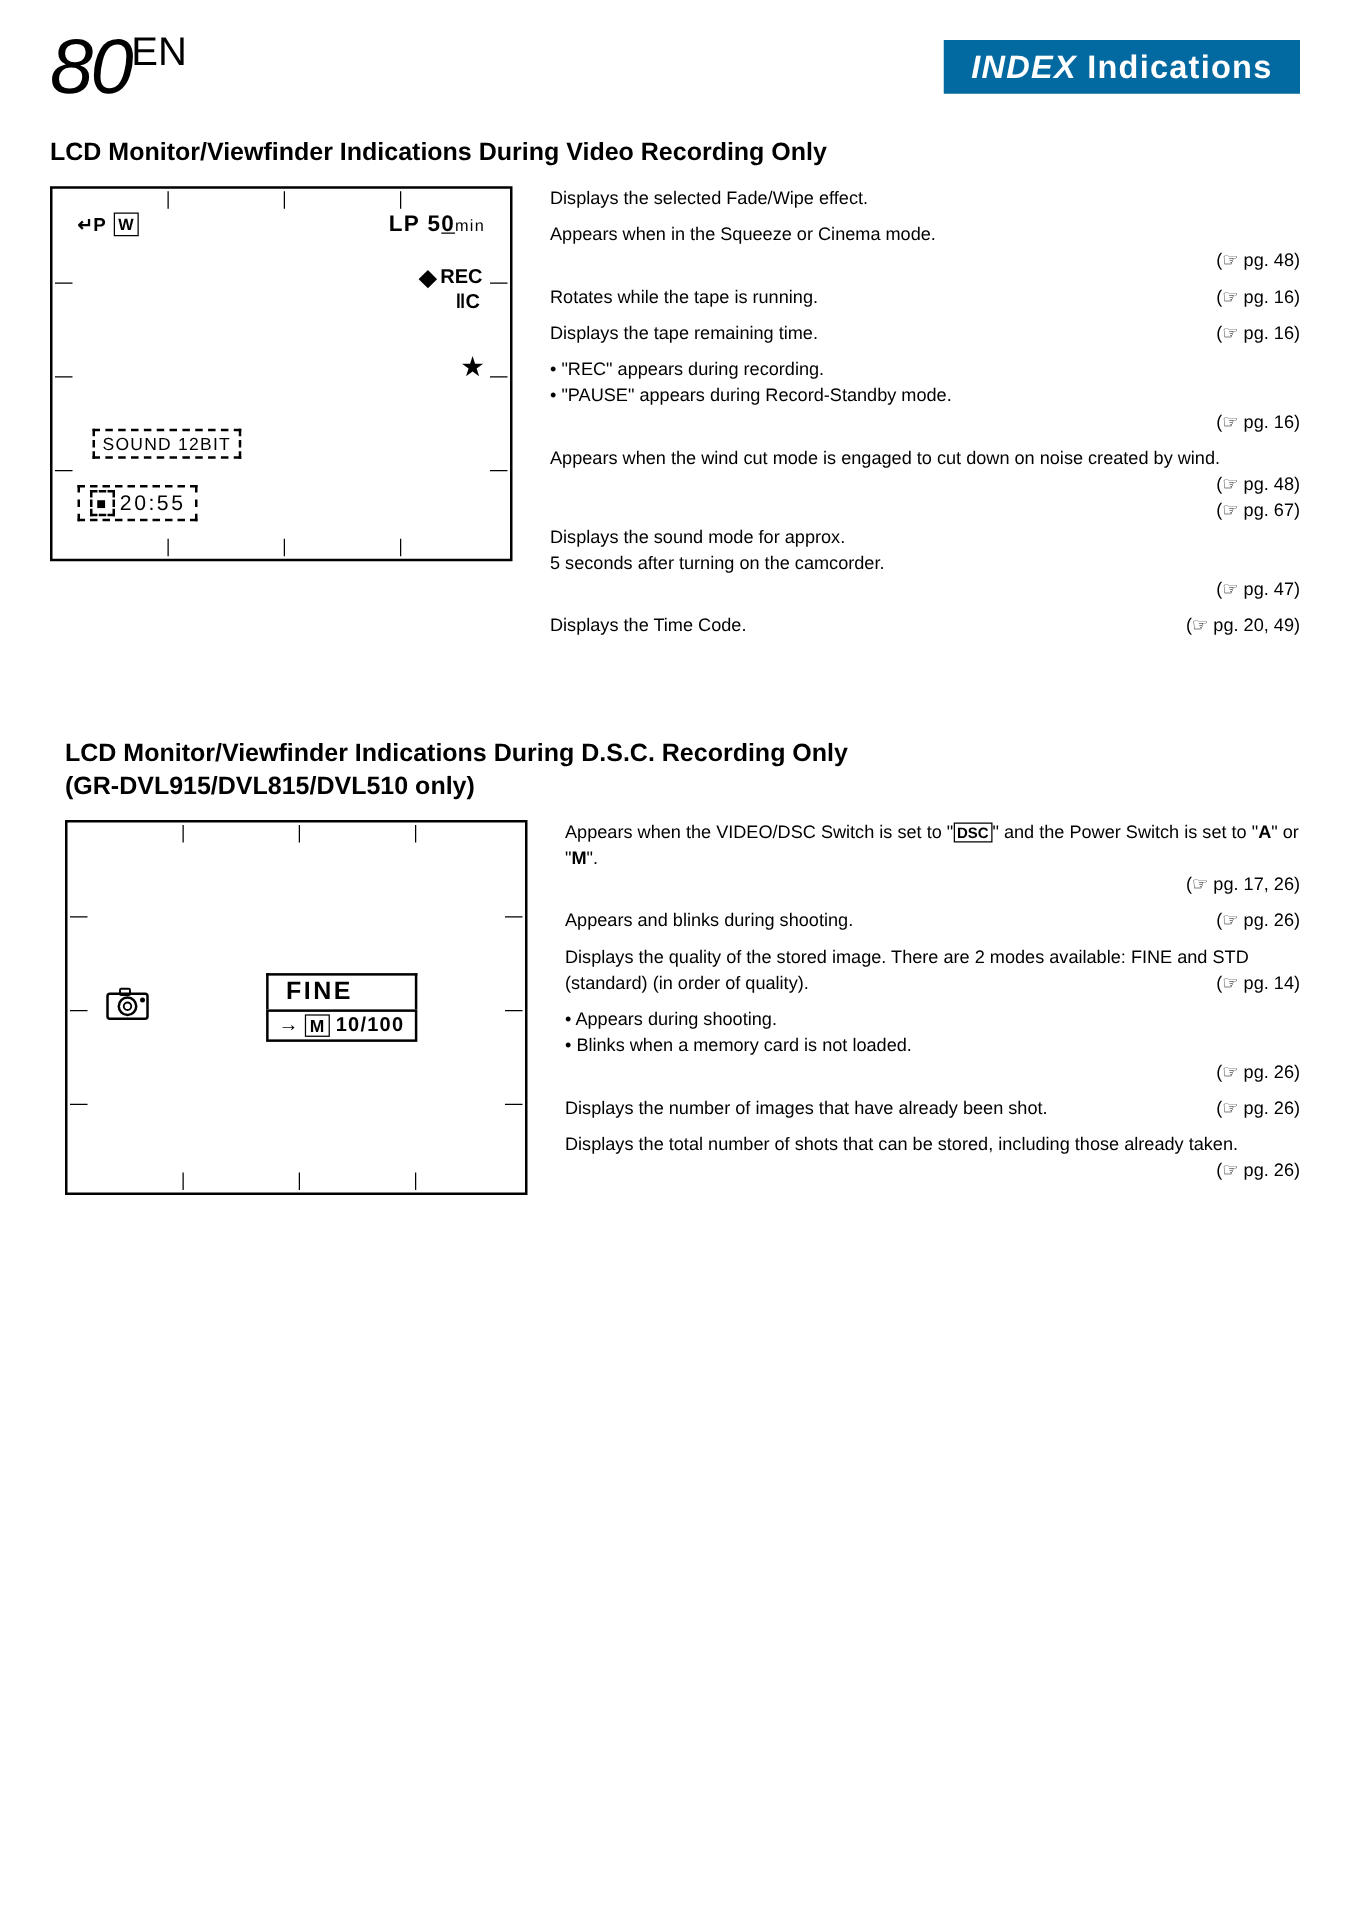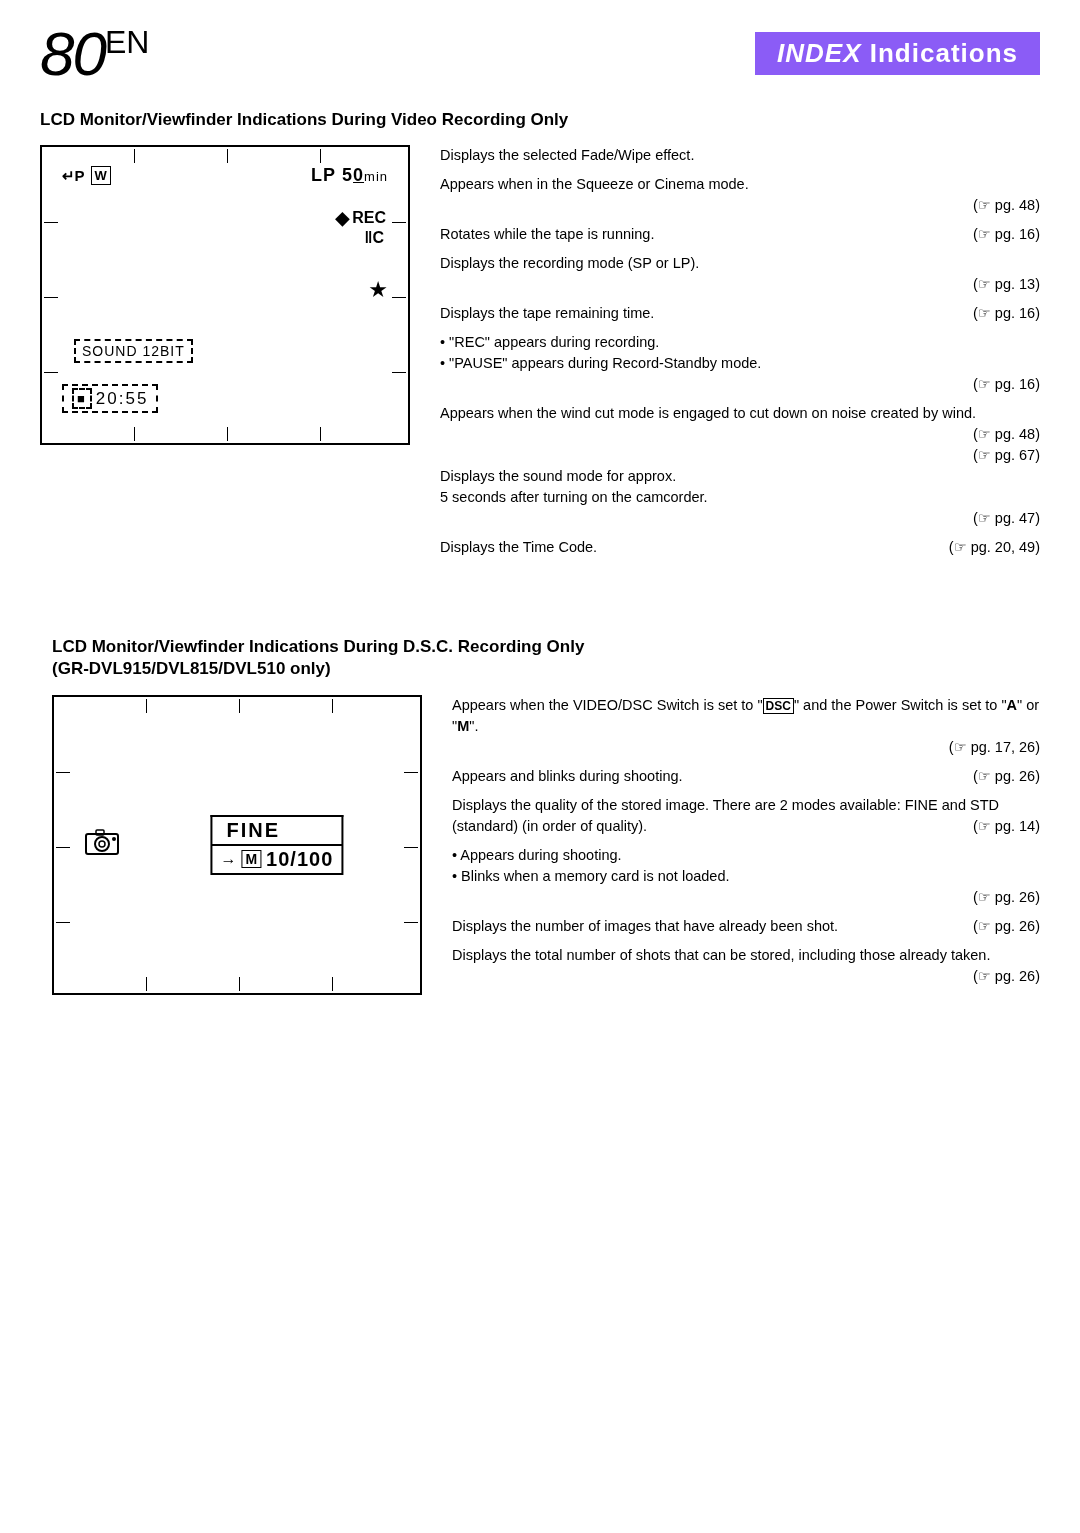--- a/index.html
+++ b/index.html
@@ -30,39 +30,39 @@
       letter-spacing: -2px;
     }
     .header-left .en {
       font-size: 32px;
       font-style: normal;
       font-weight: normal;
       vertical-align: super;
       letter-spacing: 0;
     }
     .header-right {
-      background: #8b5cf6;
+      background: #0369a1;
       color: #fff;
       padding: 6px 22px;
       font-size: 26px;
       font-weight: bold;
       font-style: italic;
       letter-spacing: 1px;
     }
     .header-right .index-word {
       font-style: italic;
     }
     .header-right .indications-word {
       font-style: normal;
       font-weight: bold;
     }
 
     
     .section-title {
-      font-size: 17px;
+      font-size: 20px;
       font-weight: bold;
       padding: 10px 40px 14px 40px;
       line-height: 1.3;
     }
 
     
     .two-col {
       display: flex;
       flex-direction: row;
       padding: 0 40px 30px 40px;
@@ -313,24 +313,20 @@
         <li class="desc-item">
           <span>Appears when in the Squeeze or Cinema mode.</span>
           <span class="pg-ref">(☞ pg. 48)</span>
         </li>
 
         <li class="desc-item">
           <span>Rotates while the tape is running.</span>
           <span style="float:right;">(☞ pg. 16)</span>
         </li>
 
-        <li class="desc-item" style="clear:both;">
-          <span>Displays the recording mode (SP or LP).</span>
-          <span class="pg-ref">(☞ pg. 13)</span>
-        </li>
 
         <li class="desc-item">
           <span>Displays the tape remaining time.</span>
           <span style="float:right;">(☞ pg. 16)</span>
         </li>
 
         <li class="desc-item" style="clear:both;">
           <span class="bullet-item">"REC" appears during recording.</span><br>
           <span class="bullet-item">"PAUSE" appears during Record-Standby mode.</span>
           <span class="pg-ref">(☞ pg. 16)</span>
@@ -395,21 +391,21 @@
 
               <circle cx="30" cy="12" r="2" fill="#000"></circle>
             </svg>
           </div>
 
           <div style="position:absolute;top:50%;left:50%;transform:translate(-20%, -50%);">
             <div style="font-size:20px;font-weight:bold;letter-spacing:2px;border:2px solid #000;border-bottom:none;padding:2px 14px;">FINE</div>
             <div style="display:flex;align-items:center;gap:5px;font-size:19px;font-weight:bold;border:2px solid #000;border-top:2px solid #000;padding:2px 8px;">
               <span style="font-size:16px;">→</span>
               <span style="border:1.5px solid #000;padding:0 3px;font-size:14px;font-weight:bold;">M</span>
-              <span style="font-size:20px;font-weight:bold;letter-spacing:1px;">10/100</span>
+              <span style="font-size:16px;font-weight:bold;letter-spacing:1px;">10/100</span>
             </div>
           </div>
 
         </div>
       </div>
 
       <div class="col-right">
         <ul class="desc-list">
 
           <li class="desc-item">

